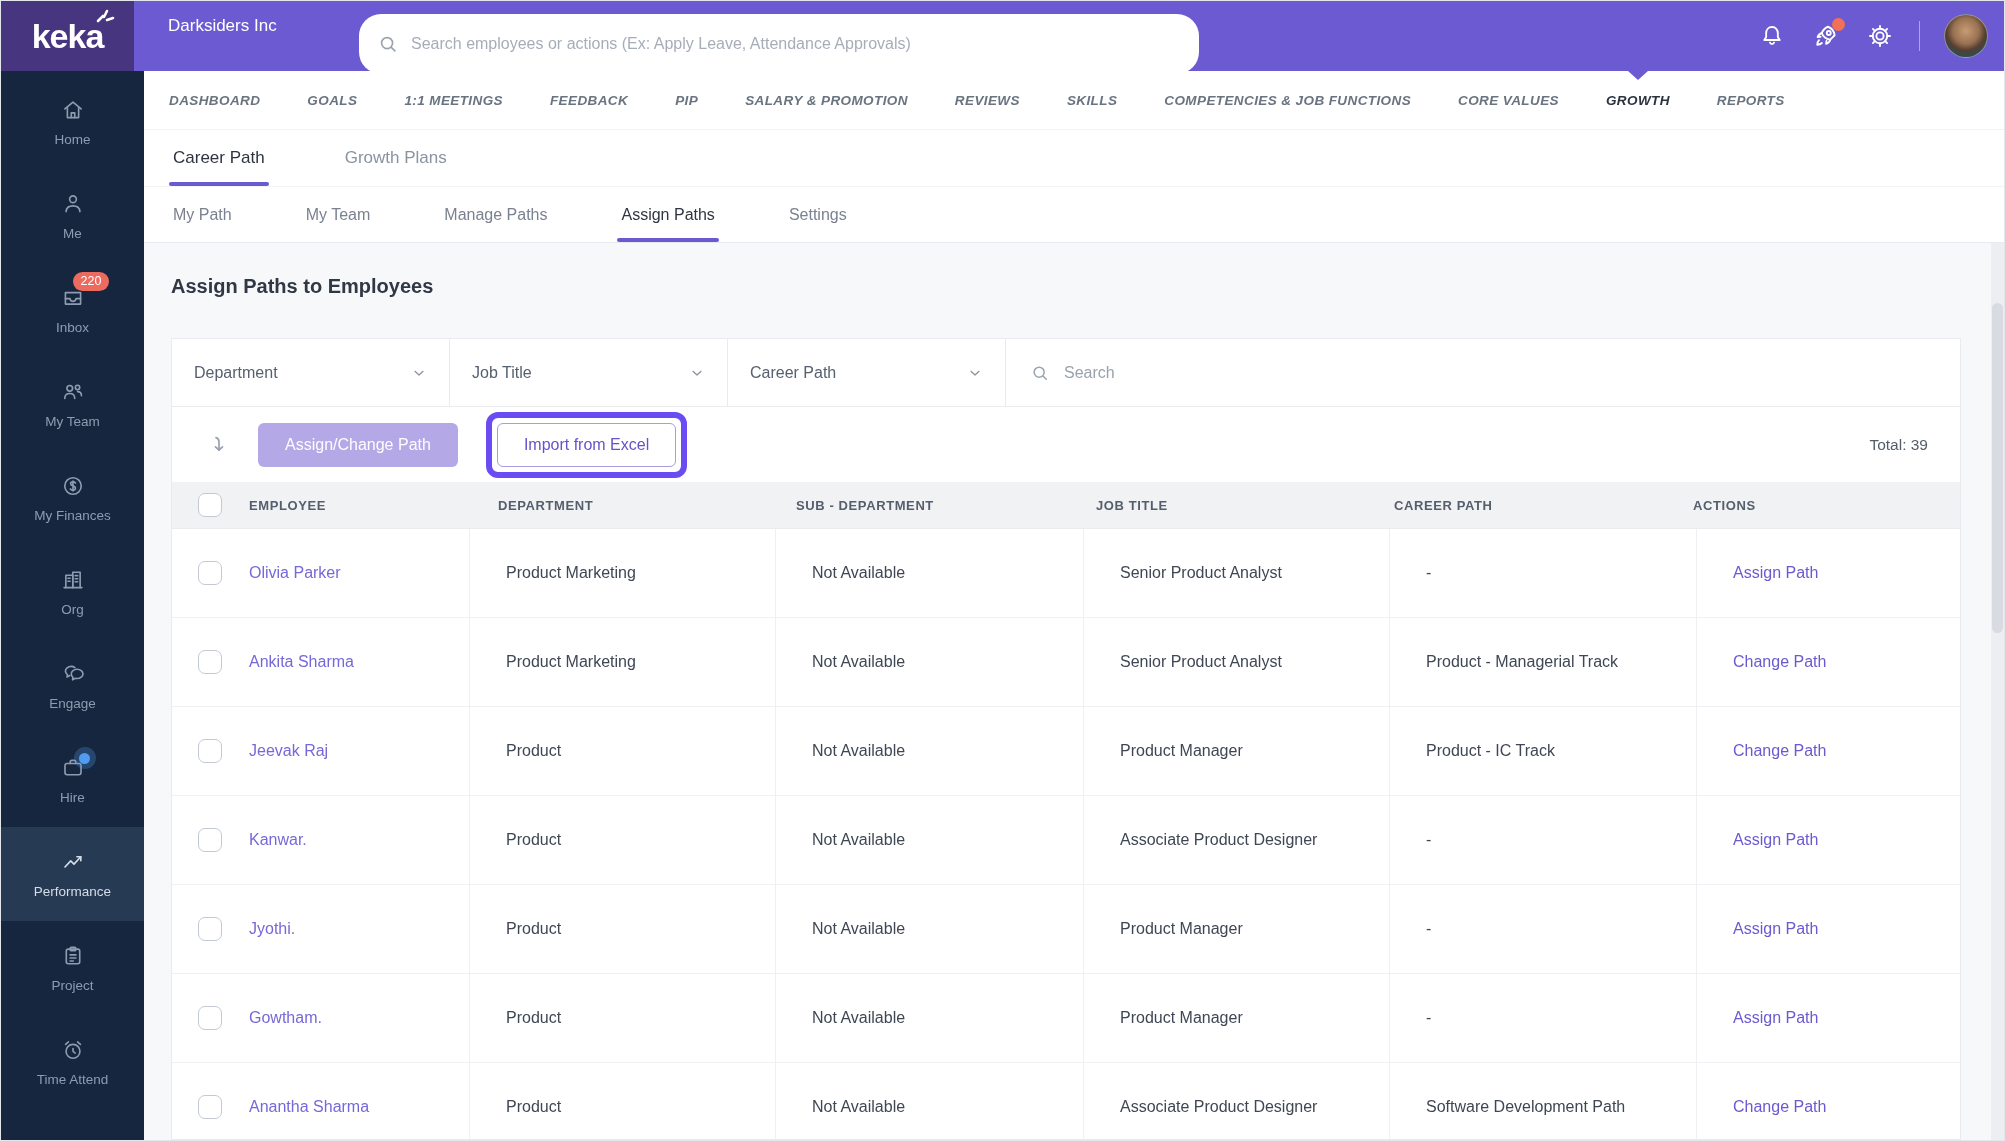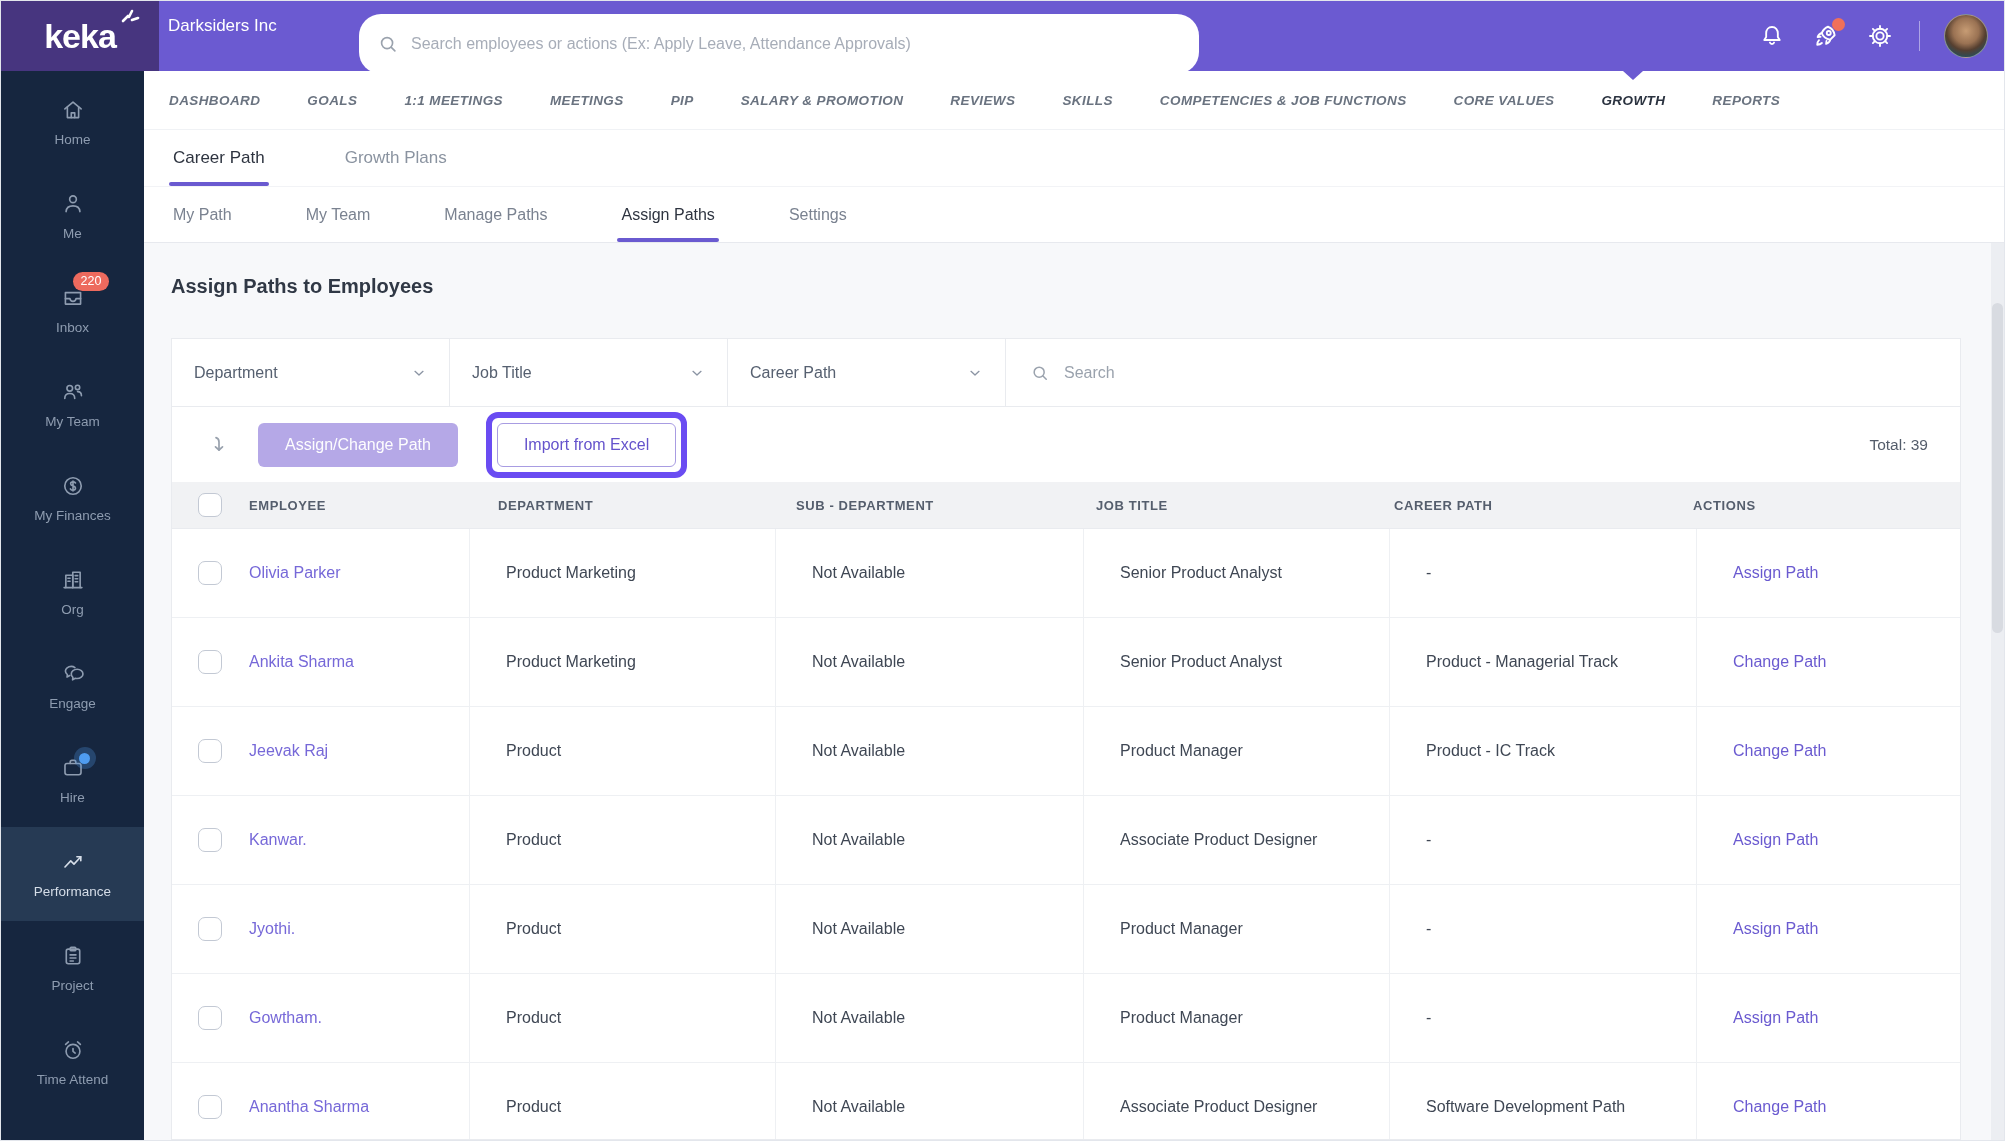--- a/index.html
+++ b/index.html
@@ -2,21 +2,21 @@
 <html><head>
 <meta charset="utf-8">
 <style>
   * { margin:0; padding:0; box-sizing:border-box; }
   html,body { background:#dfe3ea; }
   body { font-family:"Liberation Sans","DejaVu Sans",sans-serif; }
   #screen { position:relative; width:2005px; height:1141px; background:#f7f8fa; overflow:hidden; border:1px solid #e3e6ec; }
 
   
   .topbar { position:absolute; top:0; left:0; width:2005px; height:70px; background:#6b5ad1; }
-  .logo-block { position:absolute; left:0; top:0; width:158px; height:70px; background:#47357f; display:flex; align-items:center; justify-content:center; }
+  .logo-block { position:absolute; left:0; top:0; width:133px; height:70px; background:#47357f; display:flex; align-items:center; justify-content:center; }
   .logo-text { color:#fff; font-size:34px; font-weight:bold; letter-spacing:-1px; position:relative; }
   .logo-spark { position:absolute; top:-8px; right:-18px; }
   .company-name { position:absolute; left:167px; top:0; height:50px; display:flex; align-items:center; color:#fff; font-size:17px; }
   .search-pill { position:absolute; left:358px; top:13px; width:840px; height:60px; background:#fff; border-radius:22px; display:flex; align-items:center; padding:0 18px; gap:12px; }
   .search-pill input { border:none; outline:none; flex:1; font-size:16px; color:#3d4654; font-family:inherit; background:transparent; }
   .search-pill input::placeholder { color:#a7adb8; }
   .topbar-right { position:absolute; right:18px; top:0; height:70px; display:flex; align-items:center; gap:24px; }
   .tb-icon { position:relative; width:30px; height:30px; display:flex; align-items:center; justify-content:center; cursor:pointer; }
   .tb-dot { position:absolute; top:-3px; right:-4px; width:13px; height:13px; border-radius:50%; background:#f0705a; }
   .tb-divider { width:1px; height:30px; background:rgba(255,255,255,.45); }
@@ -241,21 +241,21 @@
           </svg>
         </div>
         <div class="s-label">Time Attend</div>
       </div>
     </div>
 
   <div class="nav-row" id="nav-row">
       <div class="nav-tab">DASHBOARD</div>
       <div class="nav-tab">GOALS</div>
       <div class="nav-tab">1:1 MEETINGS</div>
-      <div class="nav-tab">MEETINGS</div>
+      <div class="nav-tab">FEEDBACK</div>
       <div class="nav-tab">PIP</div>
       <div class="nav-tab">SALARY &amp; PROMOTION</div>
       <div class="nav-tab">REVIEWS</div>
       <div class="nav-tab">SKILLS</div>
       <div class="nav-tab">COMPETENCIES &amp; JOB FUNCTIONS</div>
       <div class="nav-tab">CORE VALUES</div>
       <div class="nav-tab active">GROWTH</div>
       <div class="nav-tab">REPORTS</div>
     </div>
   <div class="subnav-row" id="subnav-row">

